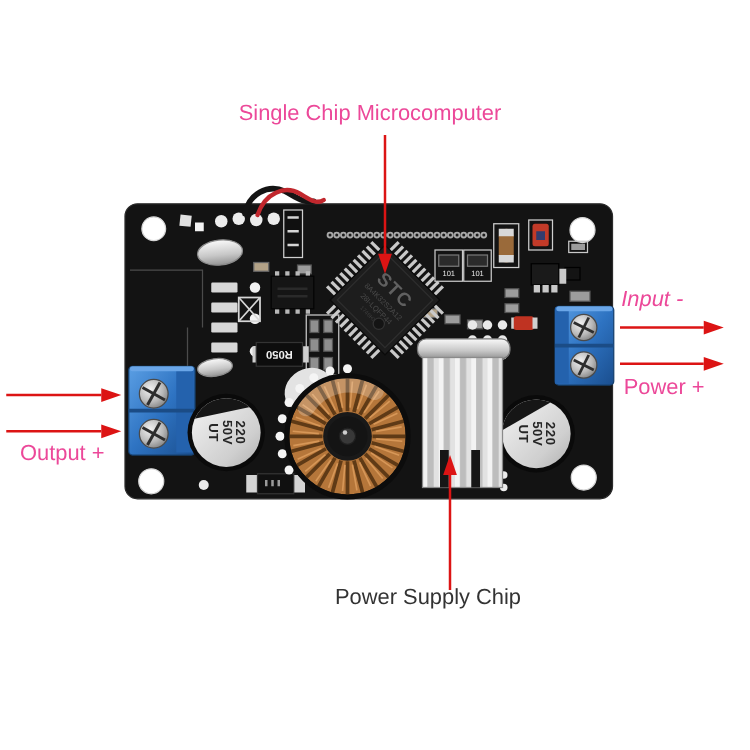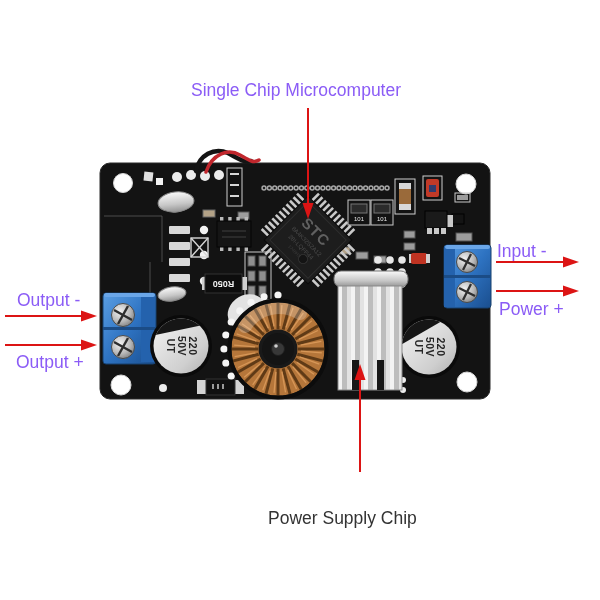--- a/index.html
+++ b/index.html
@@ -1,21 +1,21 @@
 <!DOCTYPE html>
 <html><head>
 <meta charset="utf-8">
 <style>
   html,body{margin:0;padding:0;background:#fff;}
   .scene{position:relative;width:600px;height:600px;background:#fff;overflow:hidden;
          font-family:"Liberation Sans",sans-serif;}
   .scene svg{position:absolute;left:0;top:0;}
-  .lbl{position:absolute;font-size:17.5px;line-height:1.35;color:#8b5cf6;white-space:nowrap;}
+  .lbl{position:absolute;font-size:17.5px;line-height:1.35;color:#ec4899;white-space:nowrap;}
   .lbl-center{transform:translateX(-50%);}
-  .power-lbl{position:absolute;left:268px;top:505px;font-size:17.5px;line-height:26px;color:#333;}
+  .power-lbl{position:absolute;left:268px;top:464px;font-size:17.5px;line-height:26px;color:#333;}
   svg text{font-family:"Liberation Sans",sans-serif;}
 </style>
 </head>
 <body>
 
 <div class="scene">
 
 <svg width="600" height="600" viewBox="0 0 600 600">
   <defs>
     <linearGradient id="metal" x1="0" y1="0" x2="0" y2="1">
@@ -489,21 +489,20 @@
       <polygon points="97,316 81,310.5 81,321.5" stroke="none"></polygon>
     </g>
     <g>
       <line x1="5" y1="345" x2="81" y2="345" stroke-width="2"></line>
       <polygon points="97,345 81,339.5 81,350.5" stroke="none"></polygon>
     </g>
   </g>
 </svg>
 
 <div class="lbl lbl-center" style="left:296px;top:79px;">Single Chip Microcomputer</div>
-<div class="lbl" style="left:497px;top:240px;">Input -</div>
+<div class="lbl" style="left:497px;top:228px;font-style:italic;">Input -</div>
 <div class="lbl" style="left:499px;top:298px;">Power +</div>
-<div class="lbl" style="left:17px;top:289px;">Output -</div>
 <div class="lbl" style="left:16px;top:351px;text-align:center;">Output +</div>
 <div class="power-lbl">
   <div>Power Supply Chip</div>
 </div>
 
 </div>
 
 </body></html>

